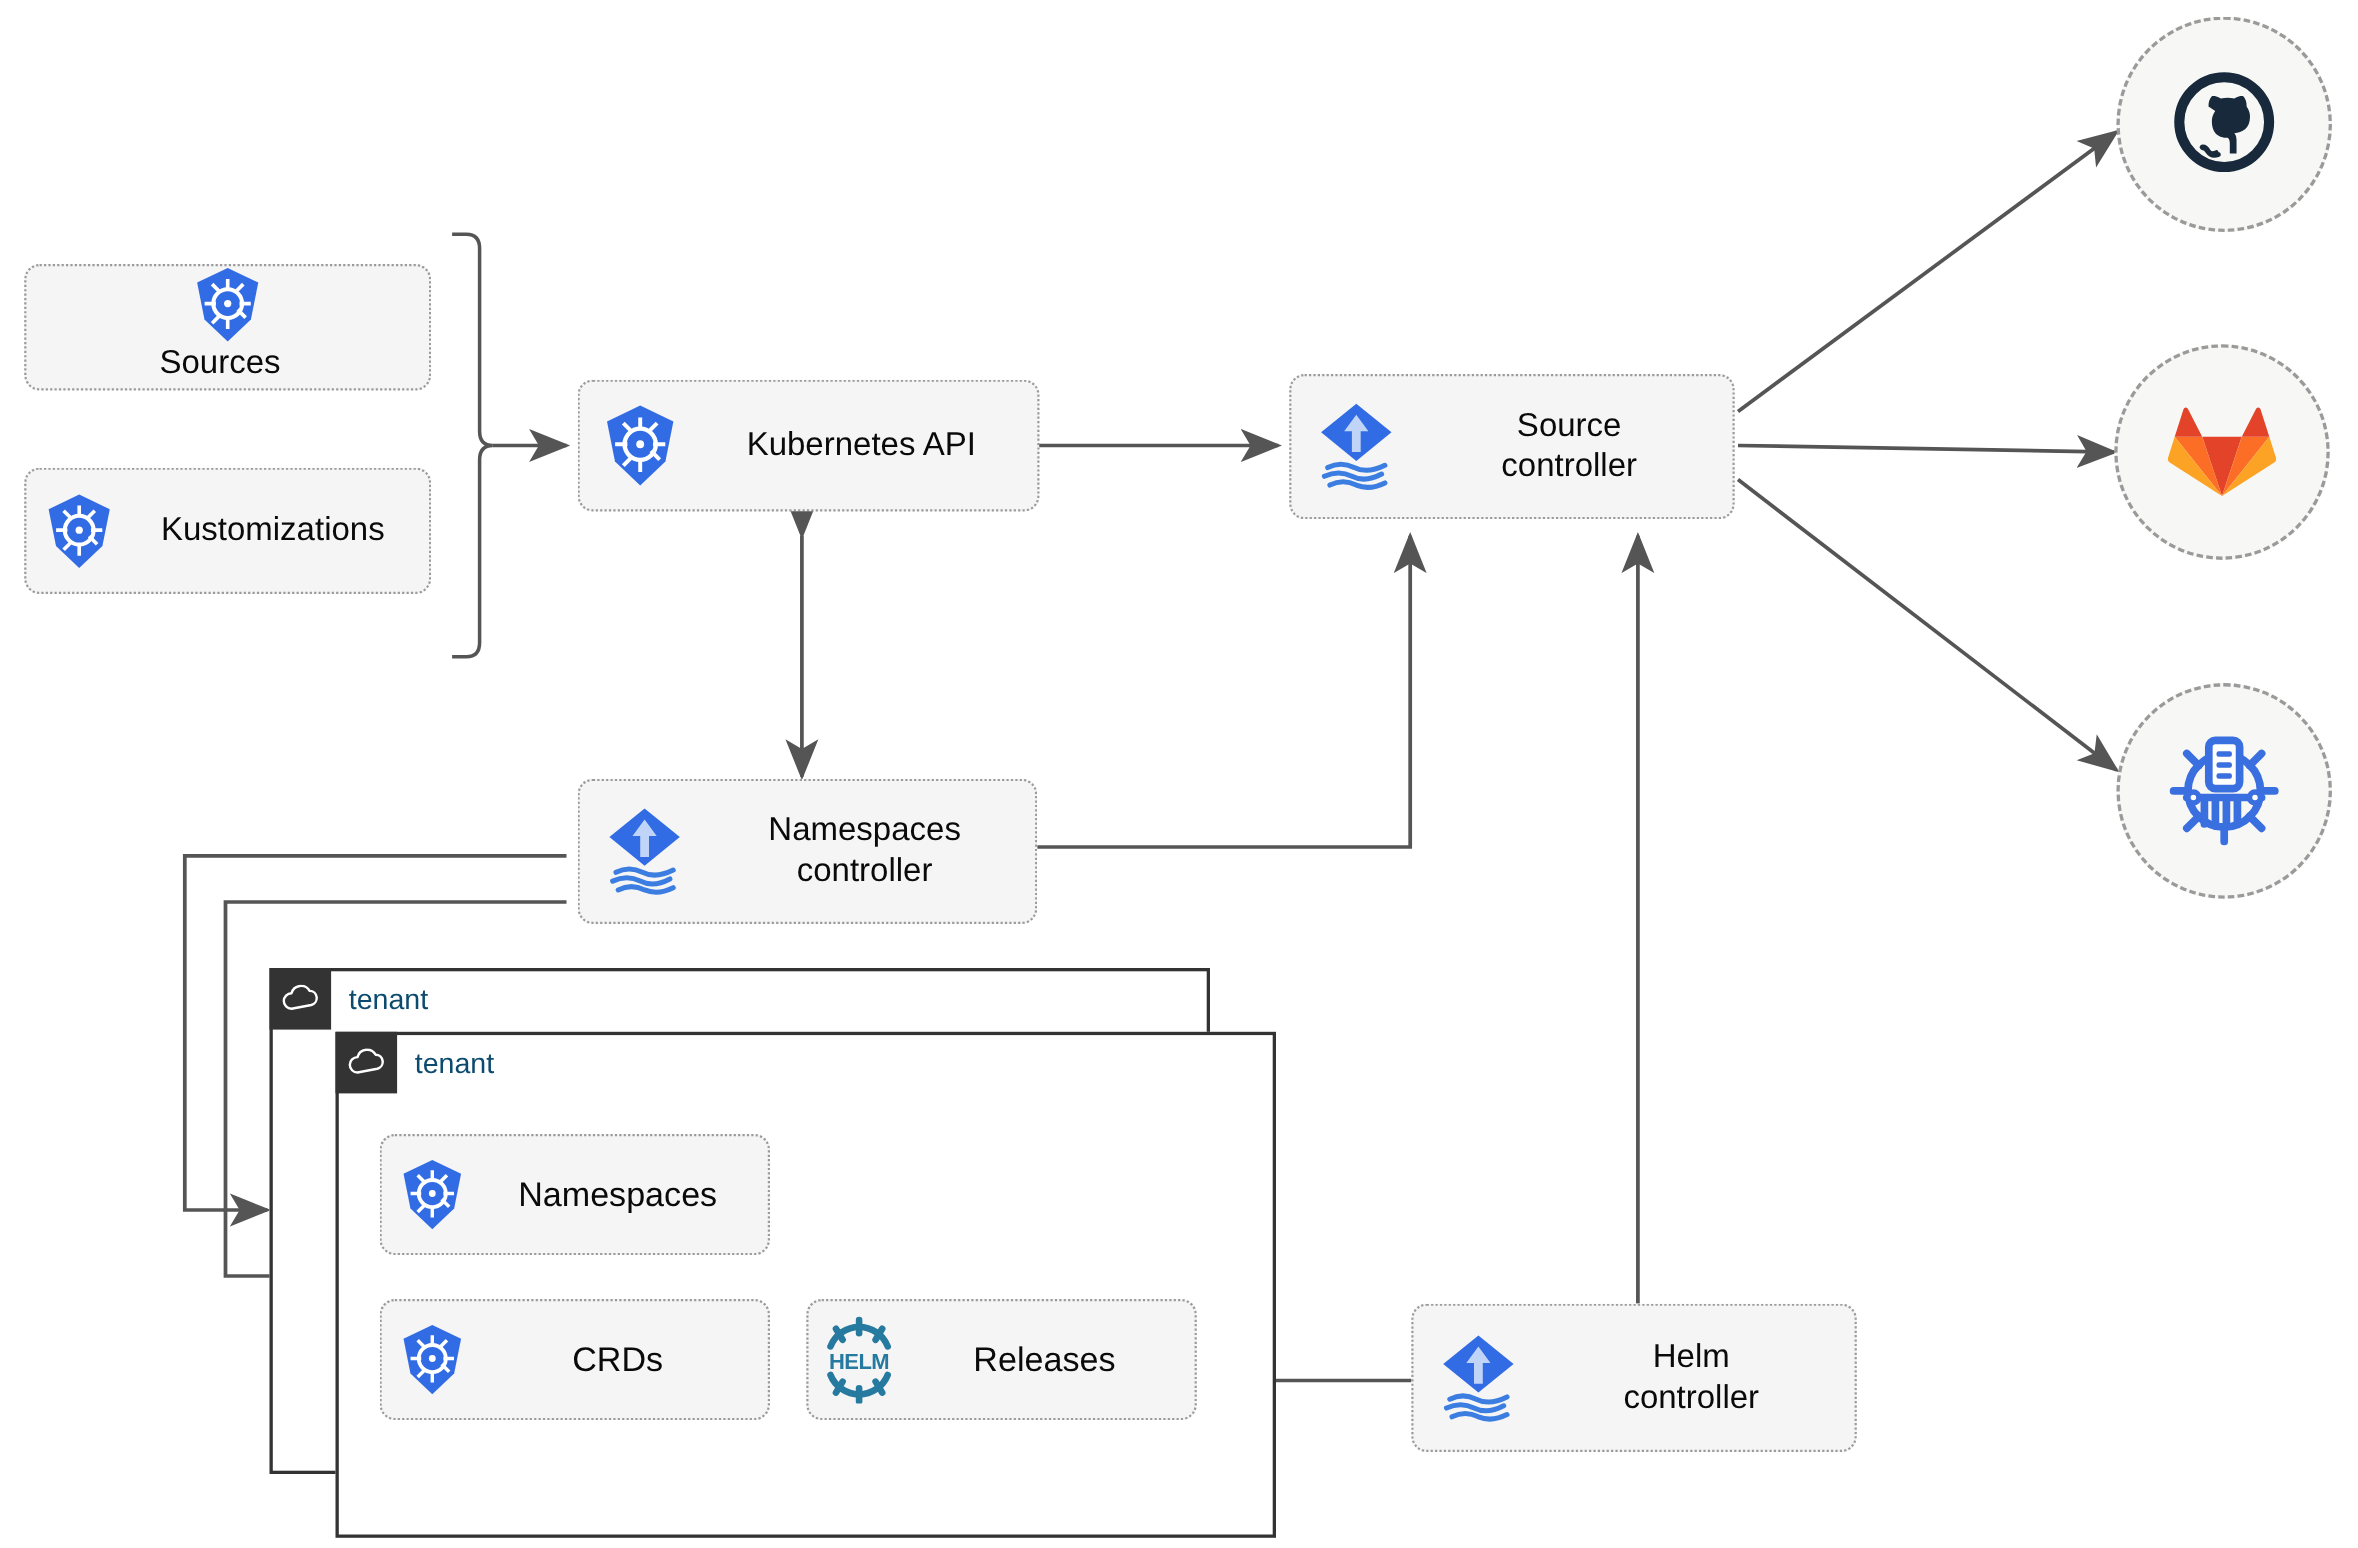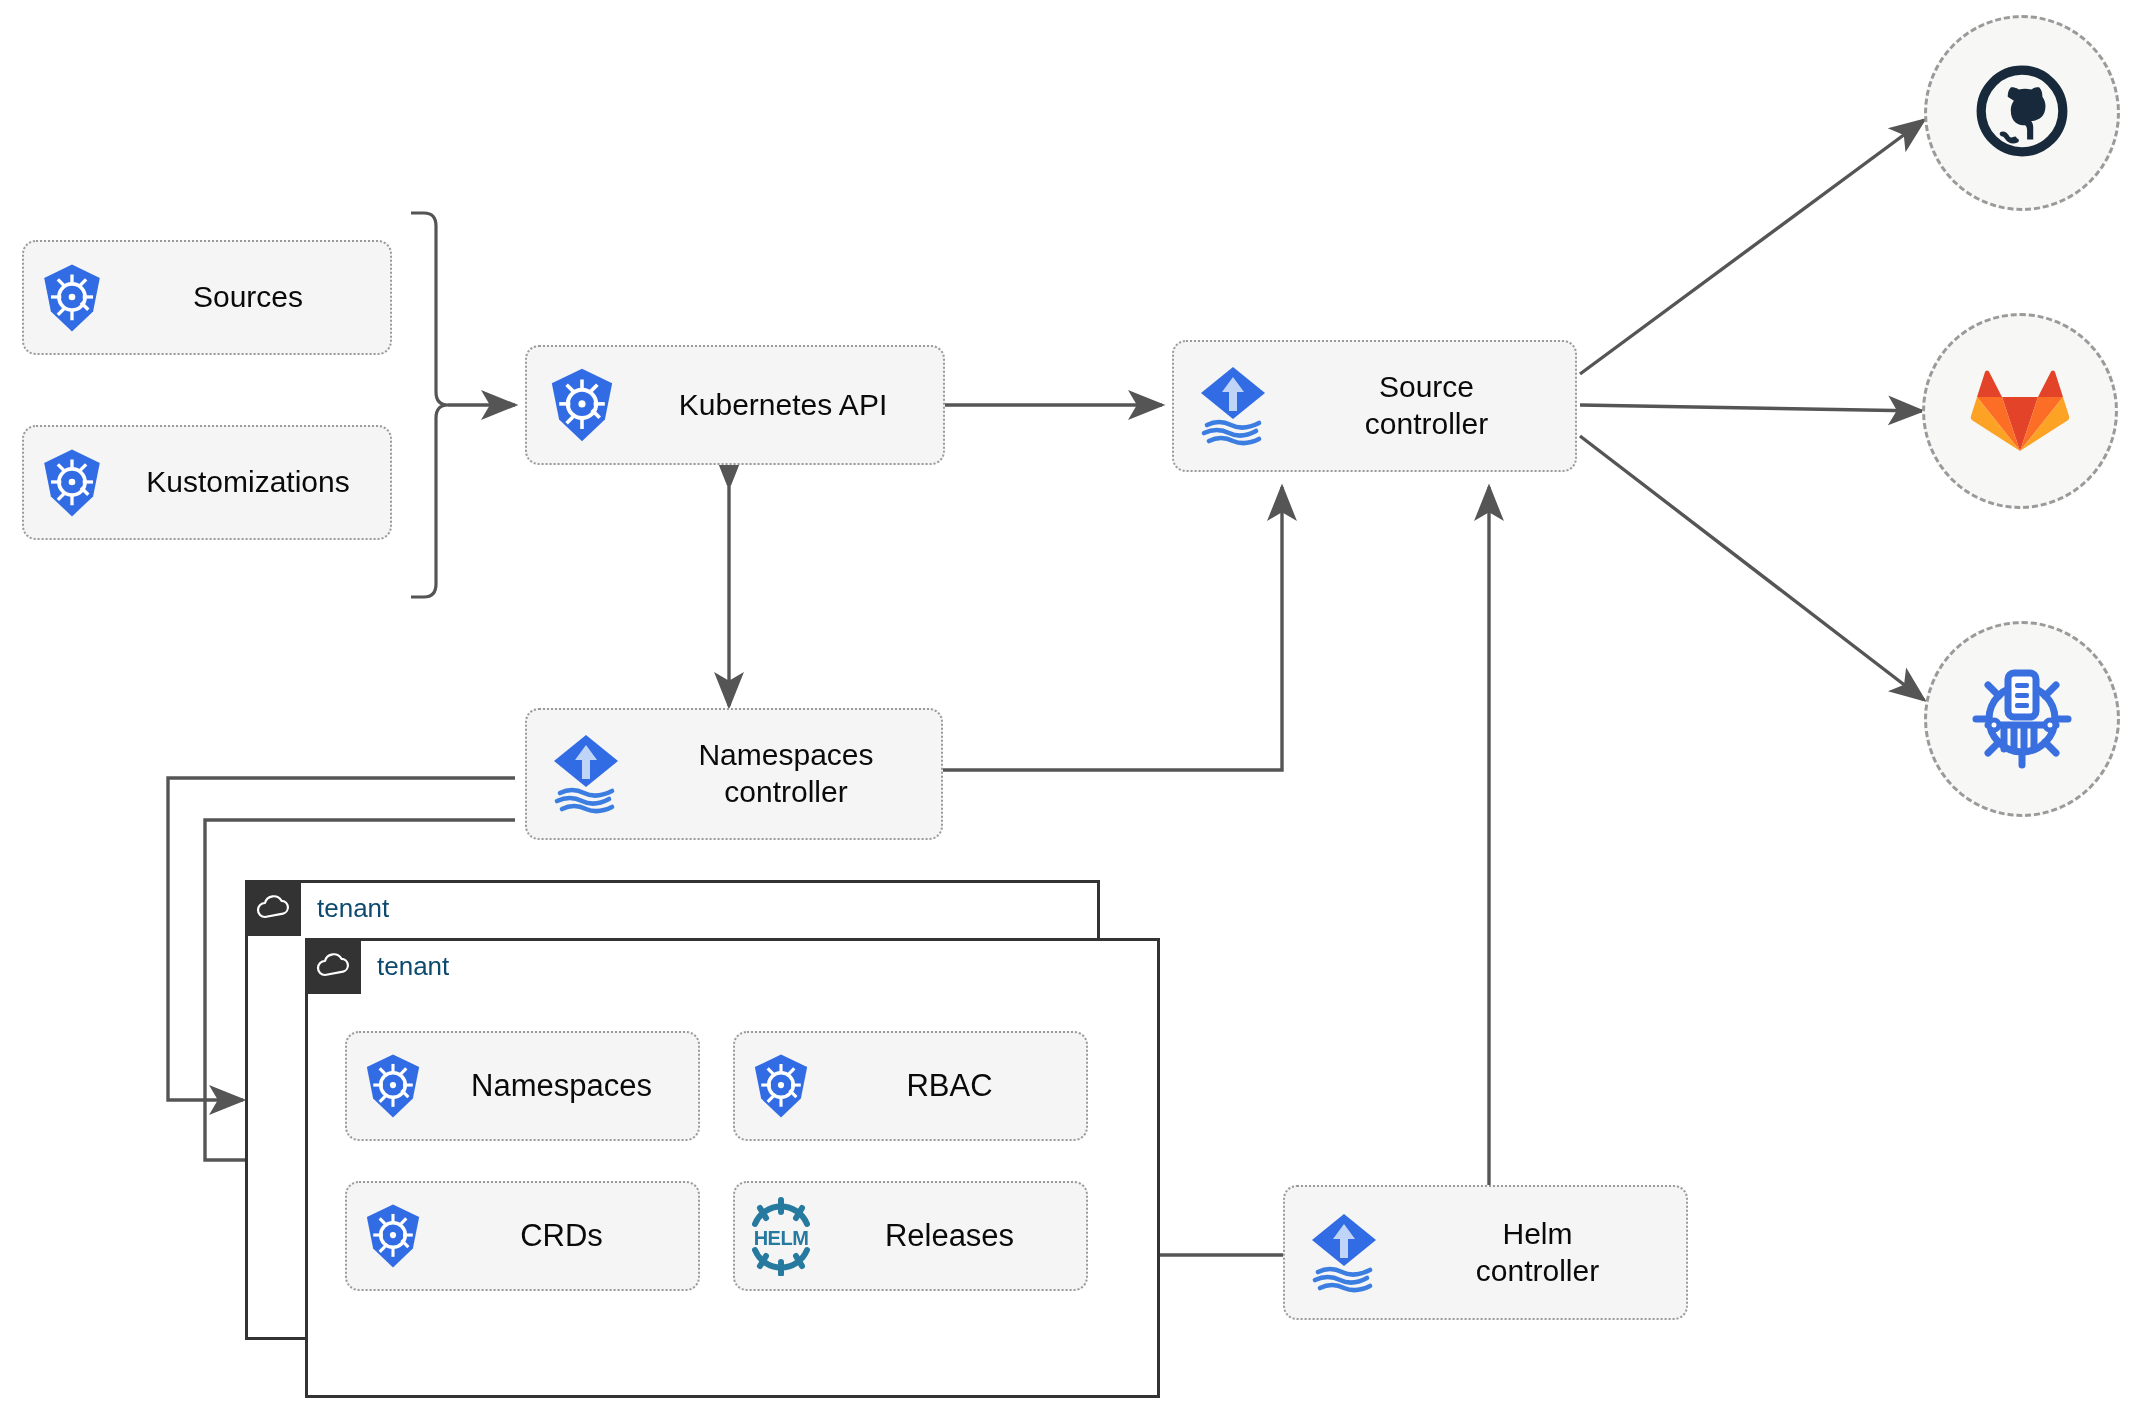--- a/index.html
+++ b/index.html
@@ -91,21 +91,21 @@
 
       <path d="M1580,436 L1924,700" marker-end="url(#ah)"></path>
 
       <path d="M515,778 L168,778 L168,1100 L243,1100" marker-end="url(#ah)"></path>
 
       <path d="M515,820 L205,820 L205,1160 L303,1160" marker-end="url(#ah)"></path>
 
     </g>
   </svg>
 
-  <div class="node" style="left:22px;top:240px;width:370px;height:115px;">
+  <div class="node" style="left:22px;top:240px;width:370px;height:115px;flex-direction:column;">
     <span class="ico" style="width:96px;">
       <svg width="66" height="70" viewBox="0 0 64 68">
         <path d="M32 1.5 L59 14.5 L52.5 47 L32 66.5 L11.5 47 L5 14.5 Z" fill="#326CE5"></path>
         <g fill="#ffffff">
           <circle cx="32" cy="33" r="3.2"></circle>
           <path d="M30.4 11.2h3.2v10h-3.2z"></path>
           <path d="M30.4 45.5h3.2v10h-3.2z"></path>
           <path d="M11.6 31.4h10v3.2h-10z"></path>
           <path d="M42.4 31.4h10v3.2h-10z"></path>
           <path d="M17.1 17.0l2.3-2.3 7.1 7.1-2.3 2.3z"></path>
@@ -300,40 +300,20 @@
             <path d="M39.6 39.5l2.3-2.3 7.1 7.1-2.3 2.3z"></path>
             <path d="M44.6 14.7l2.3 2.3-7.1 7.1-2.3-2.3z"></path>
             <path d="M24.2 42.1l2.3 2.3-7.1 7.1-2.3-2.3z"></path>
             <path d="M32 18.5a14.5 14.5 0 1 0 0 29 14.5 14.5 0 0 0 0-29zm0 3.6a10.9 10.9 0 1 1 0 21.8 10.9 10.9 0 0 1 0-21.8z"></path>
           </g>
         </svg>
       </span>
       <span class="lbl">Namespaces</span>
     </div>
 
-    <div class="node small" style="left:425px;top:90px;width:355px;height:110px;">
-      <span class="ico" style="width:92px;">
-        <svg width="62" height="66" viewBox="0 0 64 68">
-          <path d="M32 1.5 L59 14.5 L52.5 47 L32 66.5 L11.5 47 L5 14.5 Z" fill="#326CE5"></path>
-          <g fill="#ffffff">
-            <circle cx="32" cy="33" r="3.2"></circle>
-            <path d="M30.4 11.2h3.2v10h-3.2z"></path>
-            <path d="M30.4 45.5h3.2v10h-3.2z"></path>
-            <path d="M11.6 31.4h10v3.2h-10z"></path>
-            <path d="M42.4 31.4h10v3.2h-10z"></path>
-            <path d="M17.1 17.0l2.3-2.3 7.1 7.1-2.3 2.3z"></path>
-            <path d="M39.6 39.5l2.3-2.3 7.1 7.1-2.3 2.3z"></path>
-            <path d="M44.6 14.7l2.3 2.3-7.1 7.1-2.3-2.3z"></path>
-            <path d="M24.2 42.1l2.3 2.3-7.1 7.1-2.3-2.3z"></path>
-            <path d="M32 18.5a14.5 14.5 0 1 0 0 29 14.5 14.5 0 0 0 0-29zm0 3.6a10.9 10.9 0 1 1 0 21.8 10.9 10.9 0 0 1 0-21.8z"></path>
-          </g>
-        </svg>
-      </span>
-      <span class="lbl">RBAC</span>
-    </div>
 
     <div class="node small" style="left:37px;top:240px;width:355px;height:110px;">
       <span class="ico" style="width:92px;">
         <svg width="62" height="66" viewBox="0 0 64 68">
           <path d="M32 1.5 L59 14.5 L52.5 47 L32 66.5 L11.5 47 L5 14.5 Z" fill="#326CE5"></path>
           <g fill="#ffffff">
             <circle cx="32" cy="33" r="3.2"></circle>
             <path d="M30.4 11.2h3.2v10h-3.2z"></path>
             <path d="M30.4 45.5h3.2v10h-3.2z"></path>
             <path d="M11.6 31.4h10v3.2h-10z"></path>

